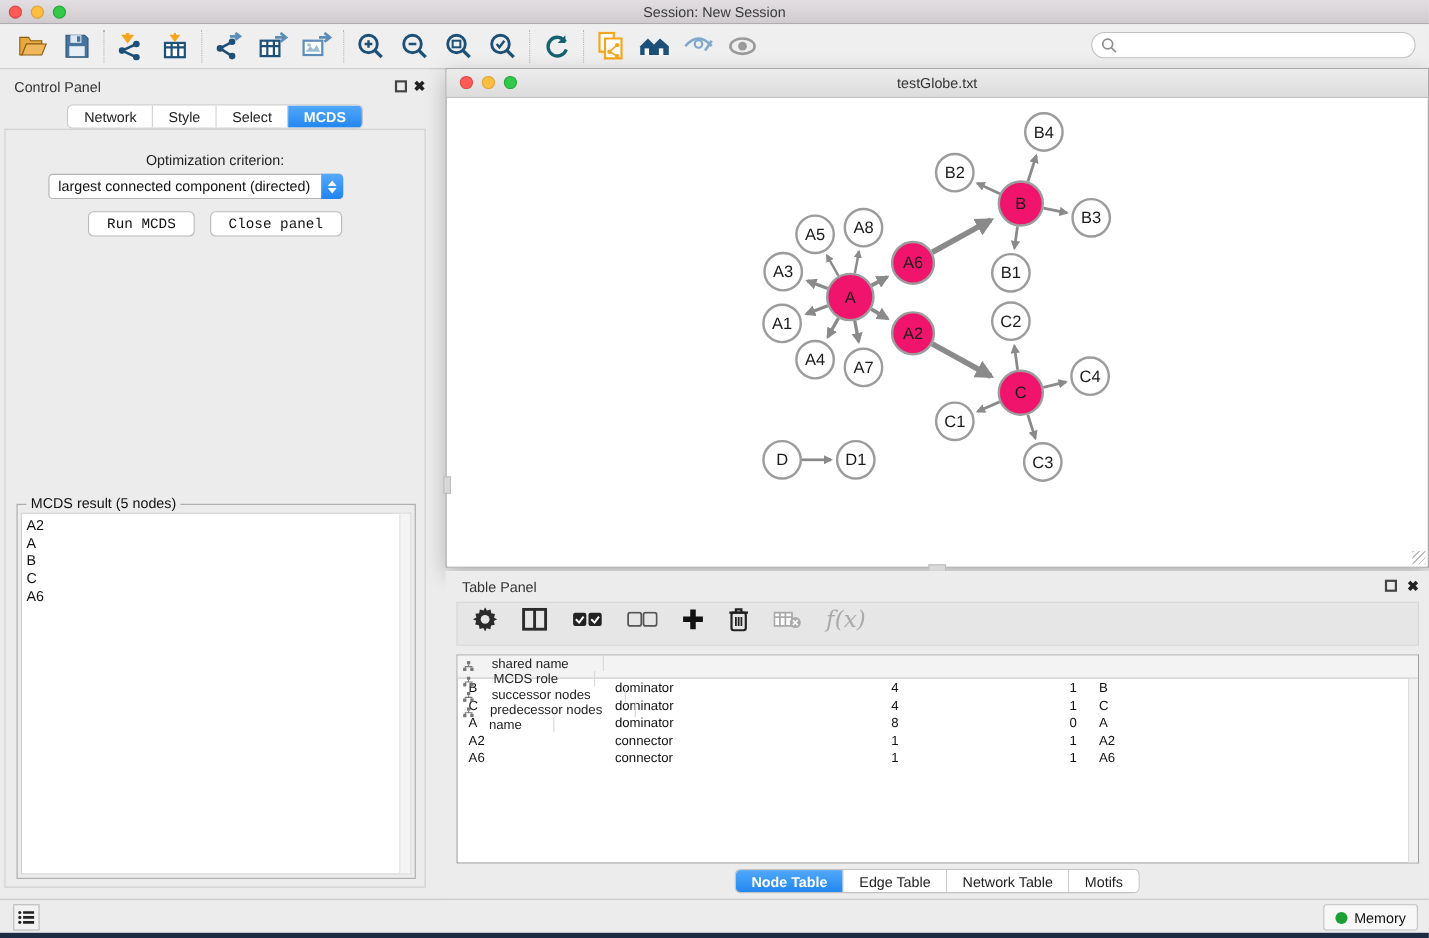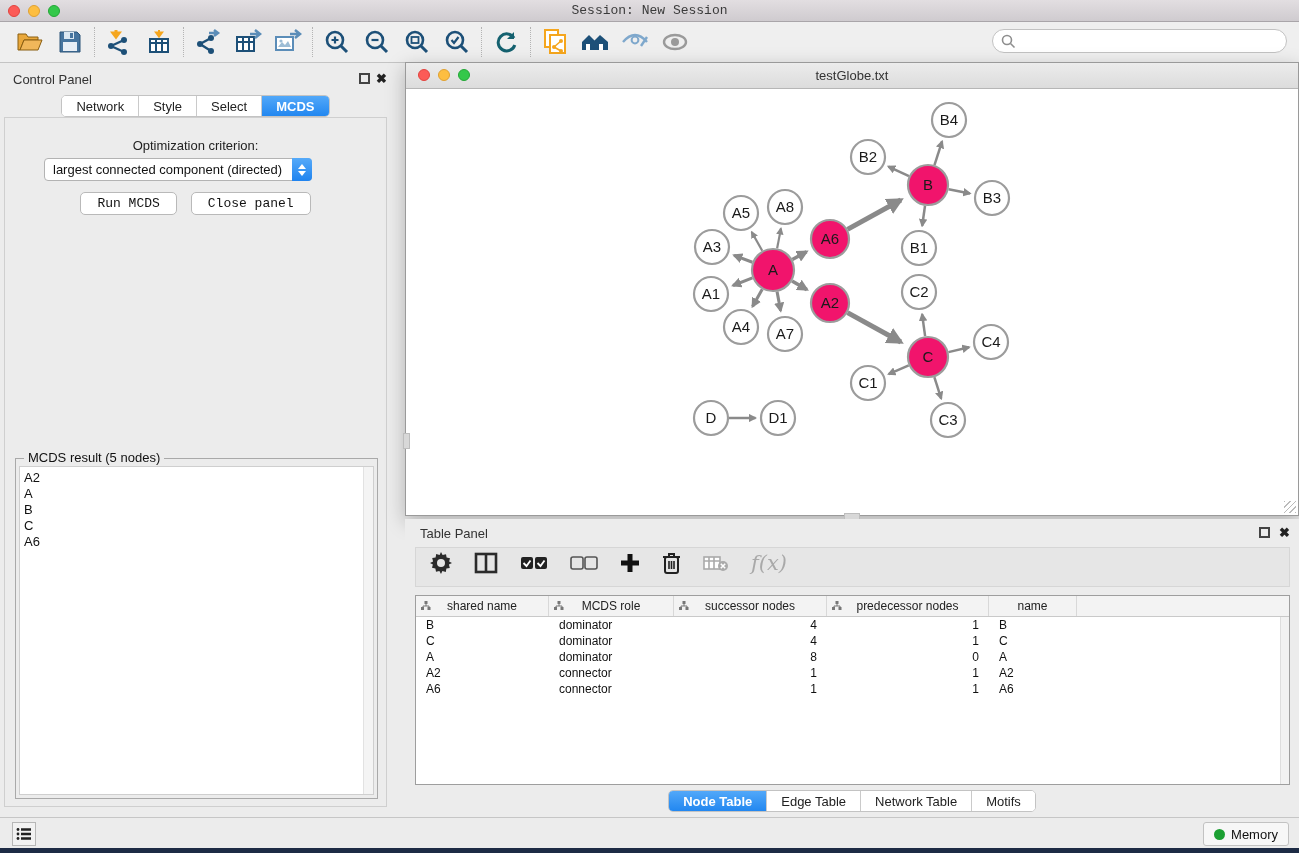--- a/index.html
+++ b/index.html
@@ -8,21 +8,21 @@
   .abs { position:absolute; }
 
   
   .titlebar { left:0; top:0; width:1299px; height:22px;
     background:linear-gradient(#e2dee1,#cfcBcf); border-bottom:1px solid #a9a5a9; }
   .traffic { position:absolute; left:8px; top:5px; display:flex; gap:8px; }
   .tl { width:12px; height:12px; border-radius:50%; }
   .tl.red{background:#fc5b57;border:1px solid #e2433e;}
   .tl.yel{background:#fdbe41;border:1px solid #e0a131;}
   .tl.grn{background:#34c84a;border:1px solid #23a736;}
-  .win-title { width:100%; text-align:center; font-size:13px; color:#3a3a3a; line-height:21px;font-family:Liberation Mono, monospace; }
+  .win-title { width:100%; text-align:center; font-size:13px; color:#3a3a3a; line-height:21px; }
 
   
   .toolbar { left:0; top:22px; width:1299px; height:41px; background:#efefef;
     border-bottom:1px solid #c4c4c4; display:flex; align-items:center; }
   .tb-icon { width:40px; height:34px; display:flex; align-items:center; justify-content:center; cursor:default; }
   .tb-sep { width:1px; height:30px; margin:0 4px; border-left:1px dotted #b4b4b4; }
   .tb-group { display:flex; align-items:center; }
   .searchbox { position:absolute; right:12px; top:7px; width:295px; height:24px;
     background:#fff; border:1px solid #c2c2c2; border-radius:12px; display:flex; align-items:center; padding-left:8px; }
   .searchbox input { border:none; outline:none; flex:1; font-size:13px; background:transparent; height:20px; }
@@ -70,21 +70,21 @@
   .v-handle { left:403px; top:433px; width:7px; height:16px; background:#d8d8d8; border:1px solid #bdbdbd; }
   .h-handle { left:844px; top:513px; width:16px; height:7px; background:#d8d8d8; border:1px solid #bdbdbd; }
 
   
   .tpanel { left:405px; top:519px; width:894px; height:298px; background:#ececec; }
   .tp-toolbar { position:absolute; left:10px; top:28px; right:9px; height:40px; background:#e6e6e6;
     border:1px solid #d6d6d6; display:flex; align-items:flex-start; padding-left:14px; gap:22px; }
   .tp-icon { display:flex; align-items:center; justify-content:center; height:30px; cursor:default; }
   .fx { font-family:"DejaVu Serif", serif; font-style:italic; font-size:21px; color:#a9a9a9; }
   .tp-table { position:absolute; left:10px; top:76px; right:9px; height:190px; background:#fff; border:1px solid #9e9e9e; }
-  .thead { display:flex; height:21px; background:#f3f3f3; border-bottom:1px solid #c9c9c9; }
+  .thead { display:flex; height:21px; background:#f3f3f3; border-bottom:1px solid #c9c9c9;flex-direction:column; }
   .th { position:relative; border-right:1px solid #d8d8d8; font-size:12px; color:#222;
     display:flex; align-items:center; justify-content:center; }
   .th .sorticon { position:absolute; left:5px; top:5px; }
   .trow { display:flex; height:16px; }
   .td { font-size:12px; color:#111; line-height:16px; white-space:nowrap; overflow:hidden; }
   .td.l { padding-left:10px; text-align:left; } .td.r { padding-right:10px; text-align:right; }
   .tbl-scroll { position:absolute; right:0; top:21px; bottom:0; width:9px; background:#f2f2f2; border-left:1px solid #dedede; }
   .tp-tabs { position:absolute; left:0; top:271px; width:100%; display:flex; justify-content:center; }
   .tp-float { right:29px; } .tp-close { right:9px; }
 

